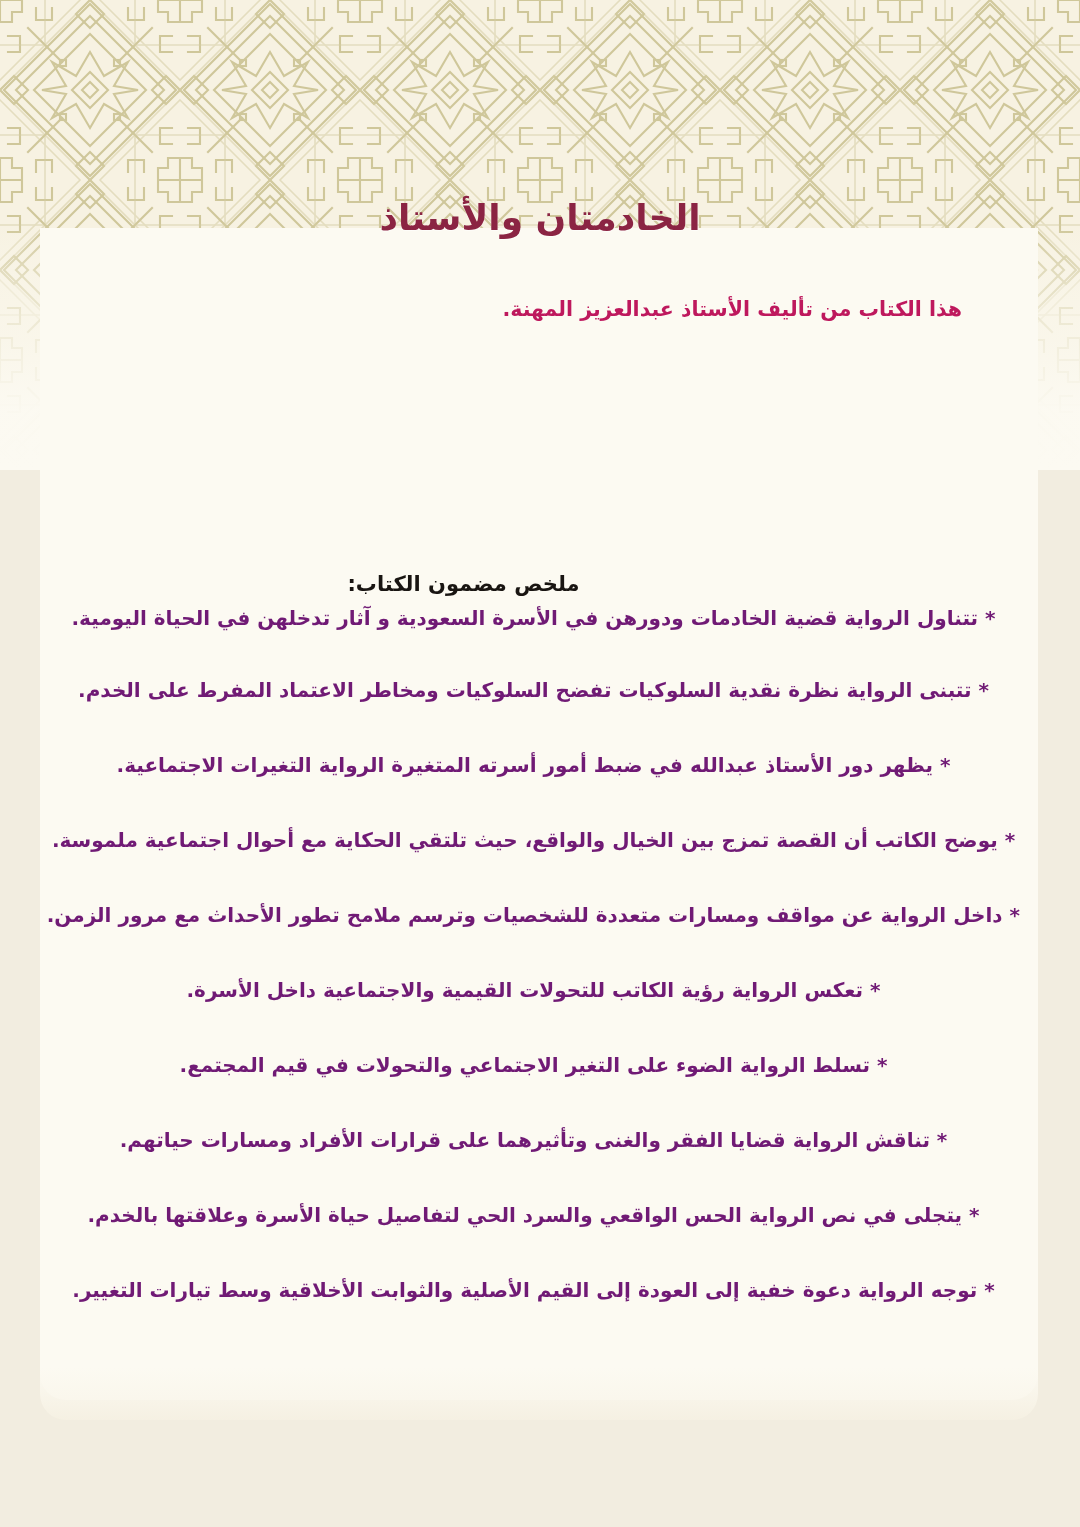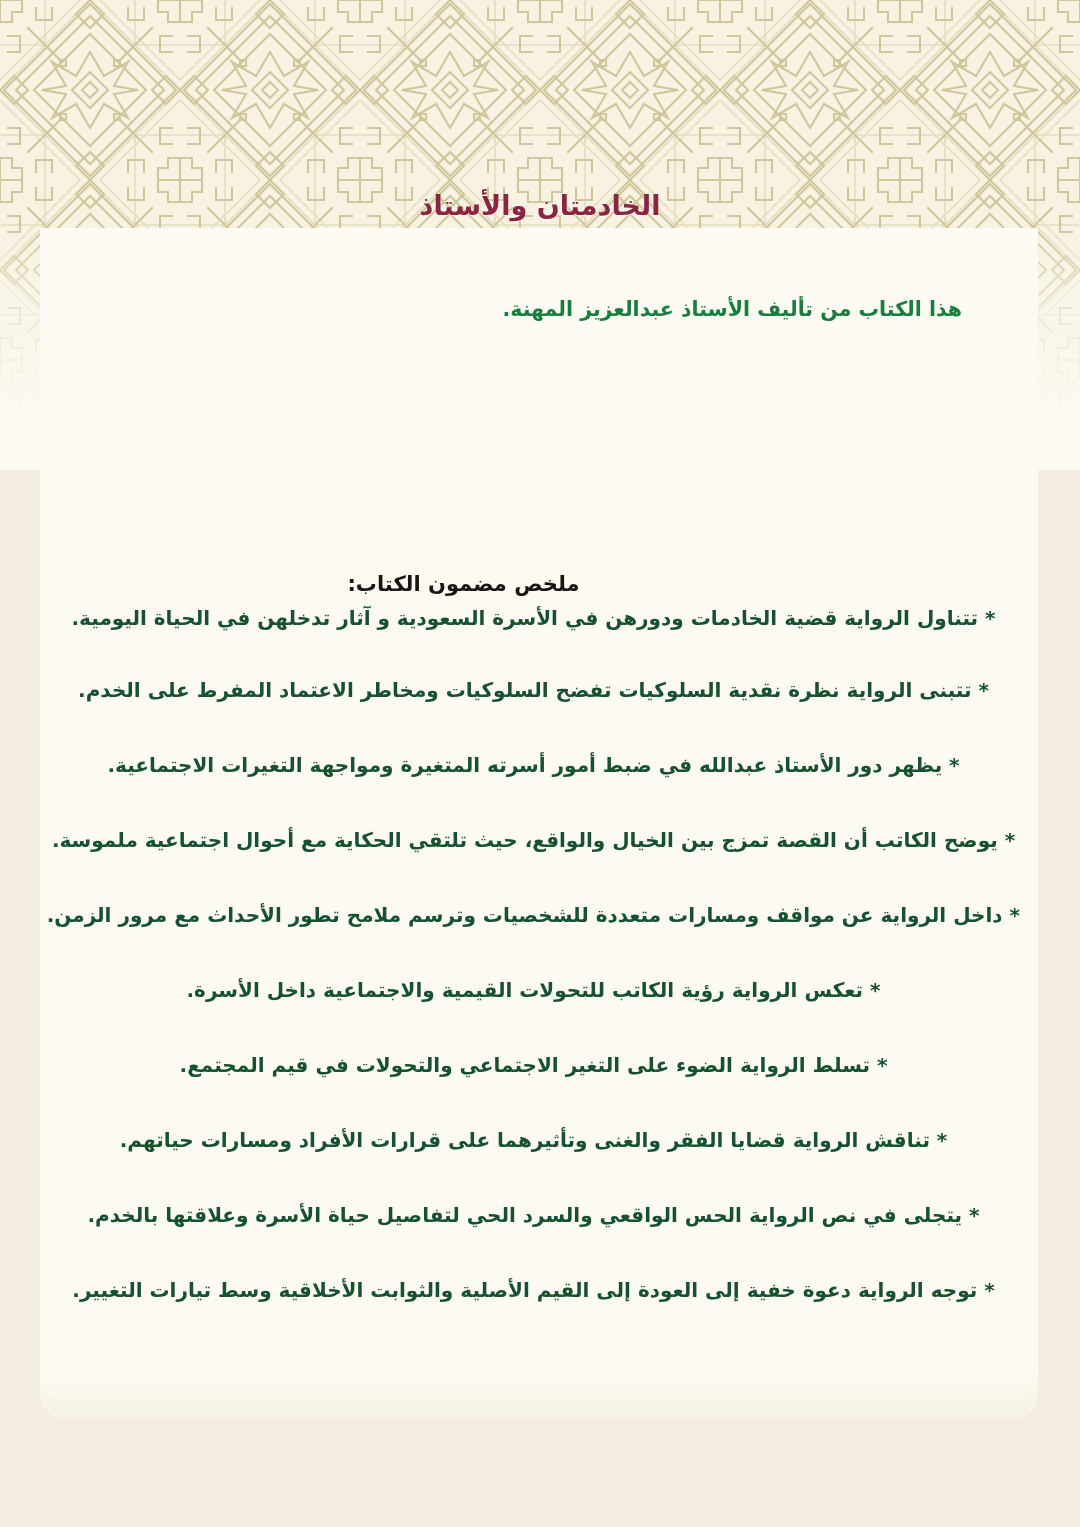--- a/index.html
+++ b/index.html
@@ -81,38 +81,38 @@
     pointer-events: none;
   }
 
   
   .title {
     position: absolute;
     top: 172px;
     left: 0;
     width: 1080px;
     text-align: center;
-    font-size: 27px;
+    font-size: 36px;
     font-weight: bold;
     color: #8B2443;
     letter-spacing: 0px;
     line-height: 1.2;
     direction: rtl;
     text-shadow: 0 1px 0 rgba(255,255,255,0.55);
   }
 
   
   .intro {
     position: absolute;
     top: 292px;
     right: 118px;
     width: 860px;
     text-align: right;
     direction: rtl;
-    color: #15803d;
+    color: #be185d;
     font-size: 20.5px;
     font-weight: bold;
     line-height: 1.68;
   }
   .intro-line { display: block; white-space: nowrap; }
 
   
   .summary {
     position: absolute;
     top: 570px;
@@ -133,21 +133,21 @@
     list-style: none;
     margin: 0;
     padding: 0;
   }
   .bullet-item {
     text-align: center;
     font-size: 20px;
     font-weight: bold;
     line-height: 1.5;
     margin: 0 0 45px 0;
-    color: #14532d;
+    color: #701a75;
     white-space: nowrap;
   }
   .bullet-item.first { margin-bottom: 42px; }
   .bullet-item:last-child { margin-bottom: 0; margin-top: 36px; }
 </style>
 </head>
 <body>
 
 <div class="page">
 
@@ -220,21 +220,21 @@
 
   <div class="intro">
     <span class="intro-line">هذا الكتاب من تأليف الأستاذ عبدالعزيز المهنة.</span>
   </div>
 
   <section class="summary">
     <h2 class="summary-heading">ملخص مضمون الكتاب:</h2>
     <ul class="bullet-list">
       <li class="bullet-item first">* تتناول الرواية قضية الخادمات ودورهن في الأسرة السعودية و آثار تدخلهن في الحياة اليومية.</li>
       <li class="bullet-item">* تتبنى الرواية نظرة نقدية السلوكيات تفضح السلوكيات ومخاطر الاعتماد المفرط على الخدم.</li>
-      <li class="bullet-item">* يظهر دور الأستاذ عبدالله في ضبط أمور أسرته المتغيرة ومواجهة التغيرات الاجتماعية.</li>
+      <li class="bullet-item">* يظهر دور الأستاذ عبدالله في ضبط أمور أسرته المتغيرة الرواية التغيرات الاجتماعية.</li>
       <li class="bullet-item">* يوضح الكاتب أن القصة تمزج بين الخيال والواقع، حيث تلتقي الحكاية مع أحوال اجتماعية ملموسة.</li>
       <li class="bullet-item">* داخل الرواية عن مواقف ومسارات متعددة للشخصيات وترسم ملامح تطور الأحداث مع مرور الزمن.</li>
       <li class="bullet-item">* تعكس الرواية رؤية الكاتب للتحولات القيمية والاجتماعية داخل الأسرة.</li>
       <li class="bullet-item">* تسلط الرواية الضوء على التغير الاجتماعي والتحولات في قيم المجتمع.</li>
       <li class="bullet-item">* تناقش الرواية قضايا الفقر والغنى وتأثيرهما على قرارات الأفراد ومسارات حياتهم.</li>
       <li class="bullet-item">* يتجلى في نص الرواية الحس الواقعي والسرد الحي لتفاصيل حياة الأسرة وعلاقتها بالخدم.</li>
       <li class="bullet-item">* توجه الرواية دعوة خفية إلى العودة إلى القيم الأصلية والثوابت الأخلاقية وسط تيارات التغيير.</li>
     </ul>
   </section>
 

